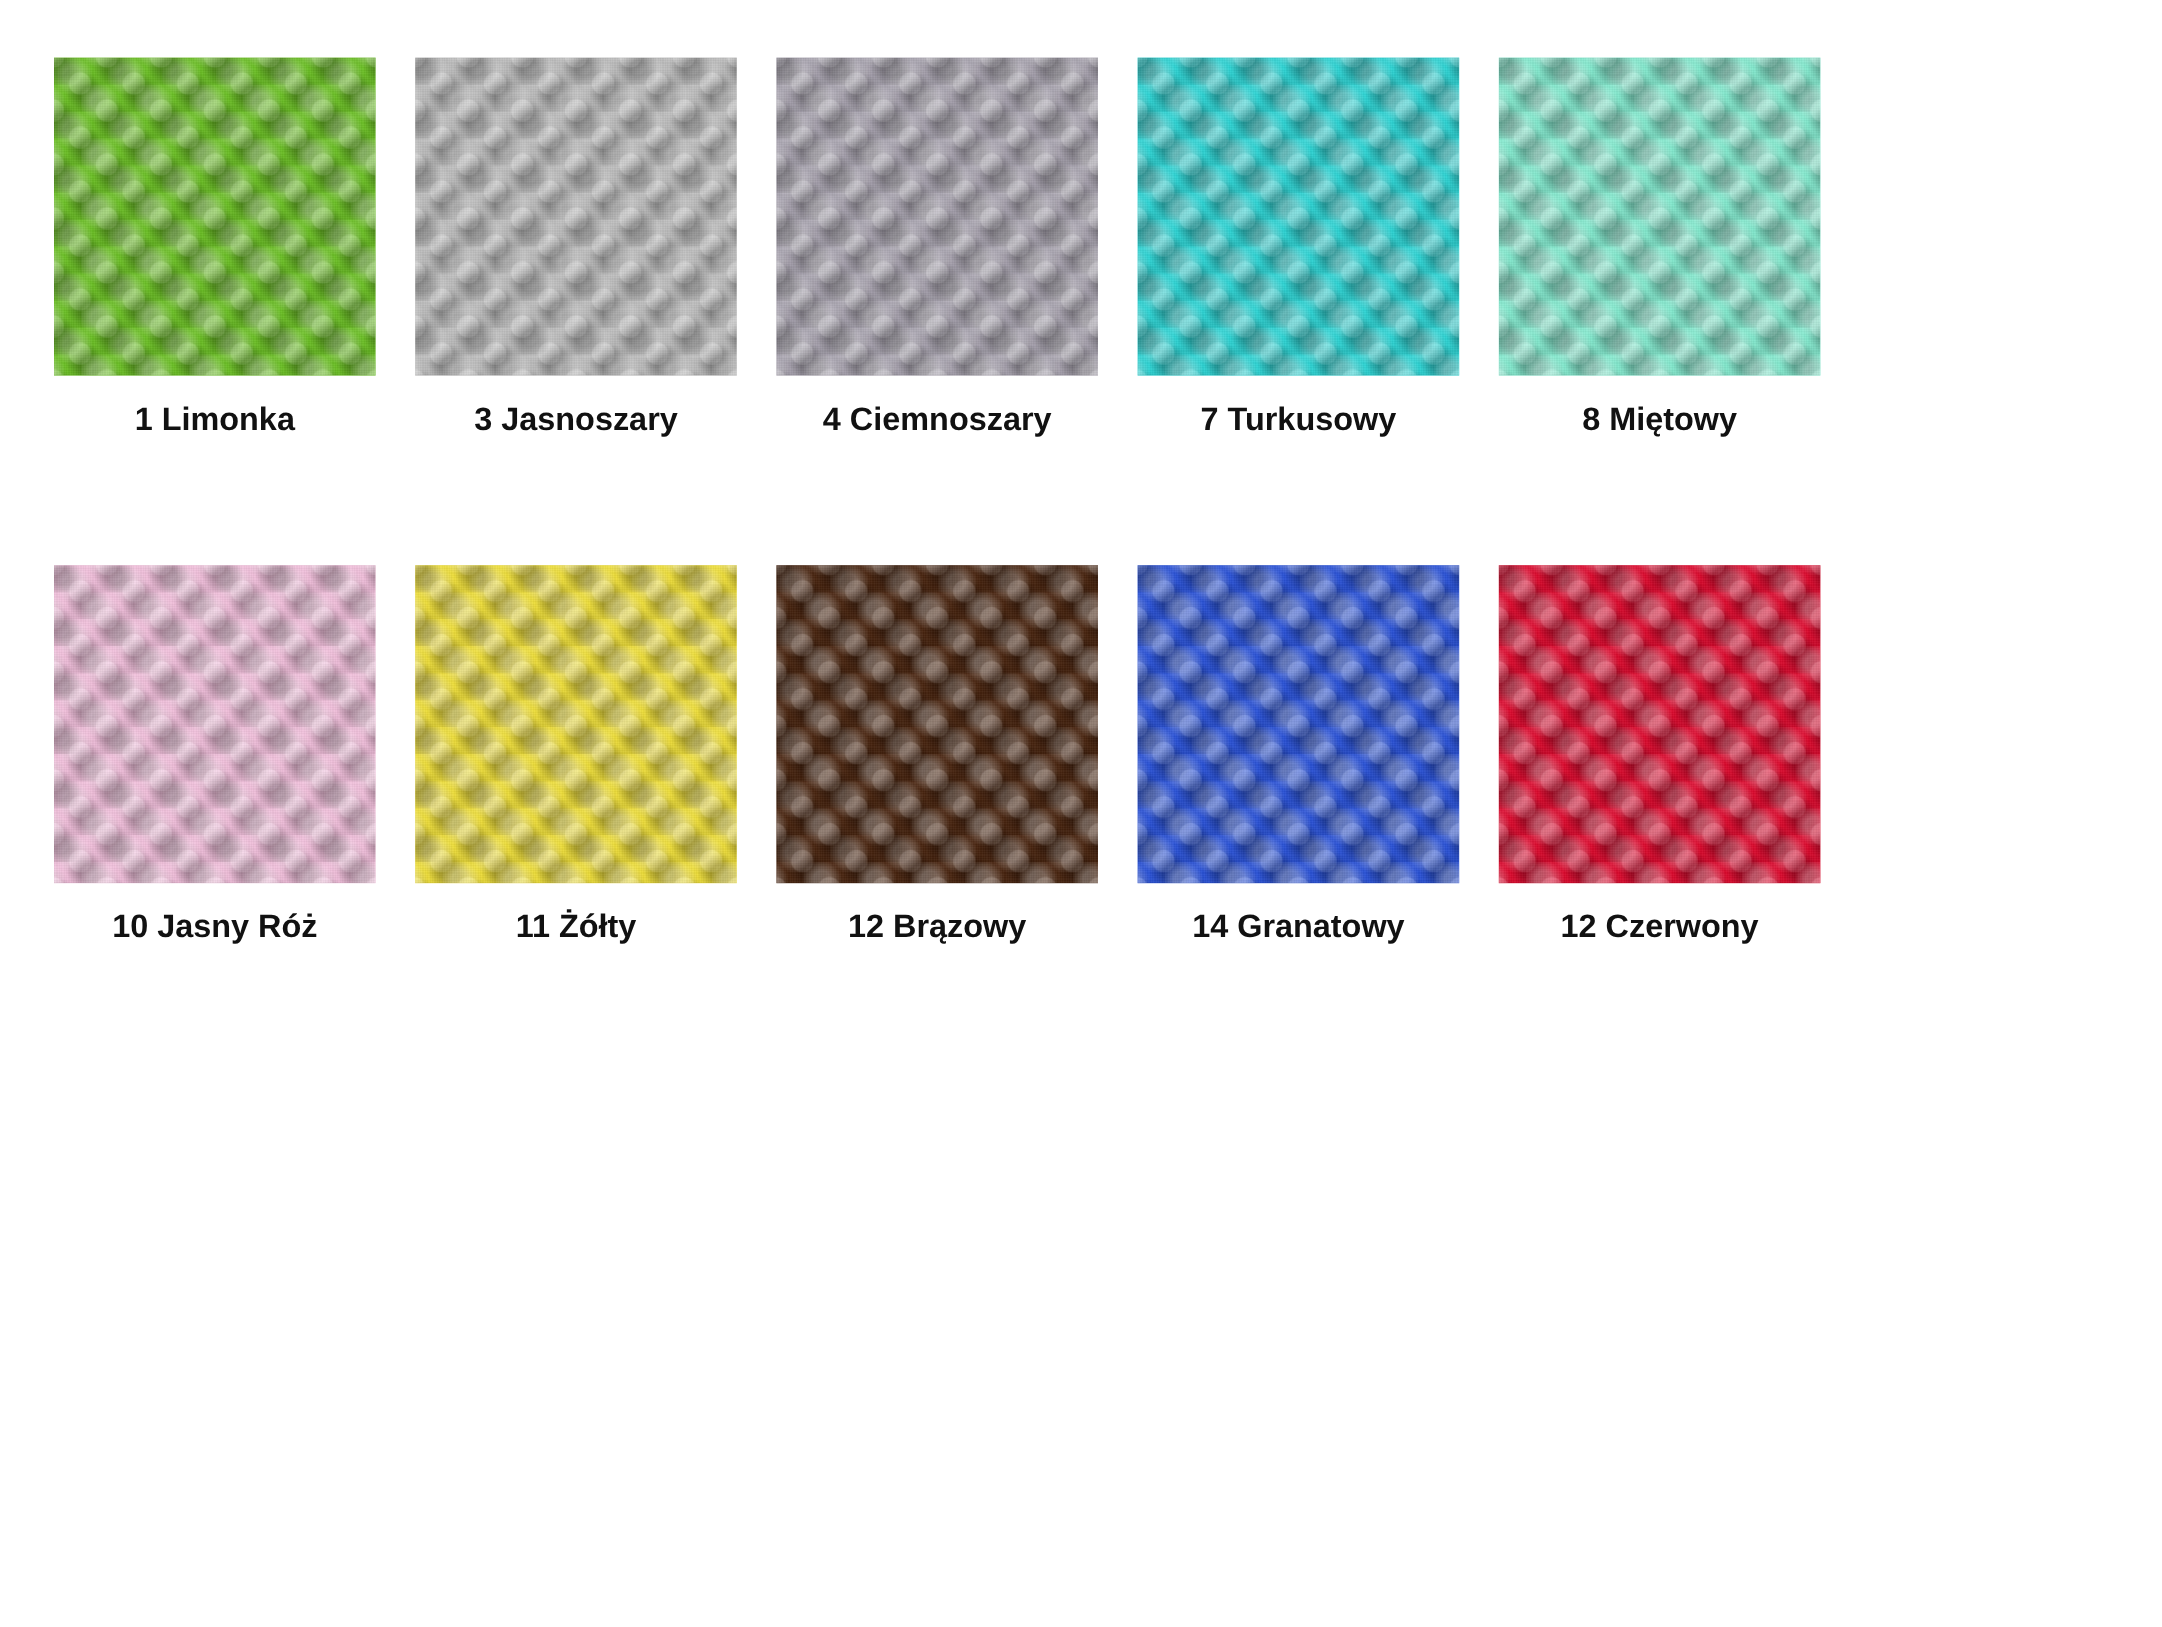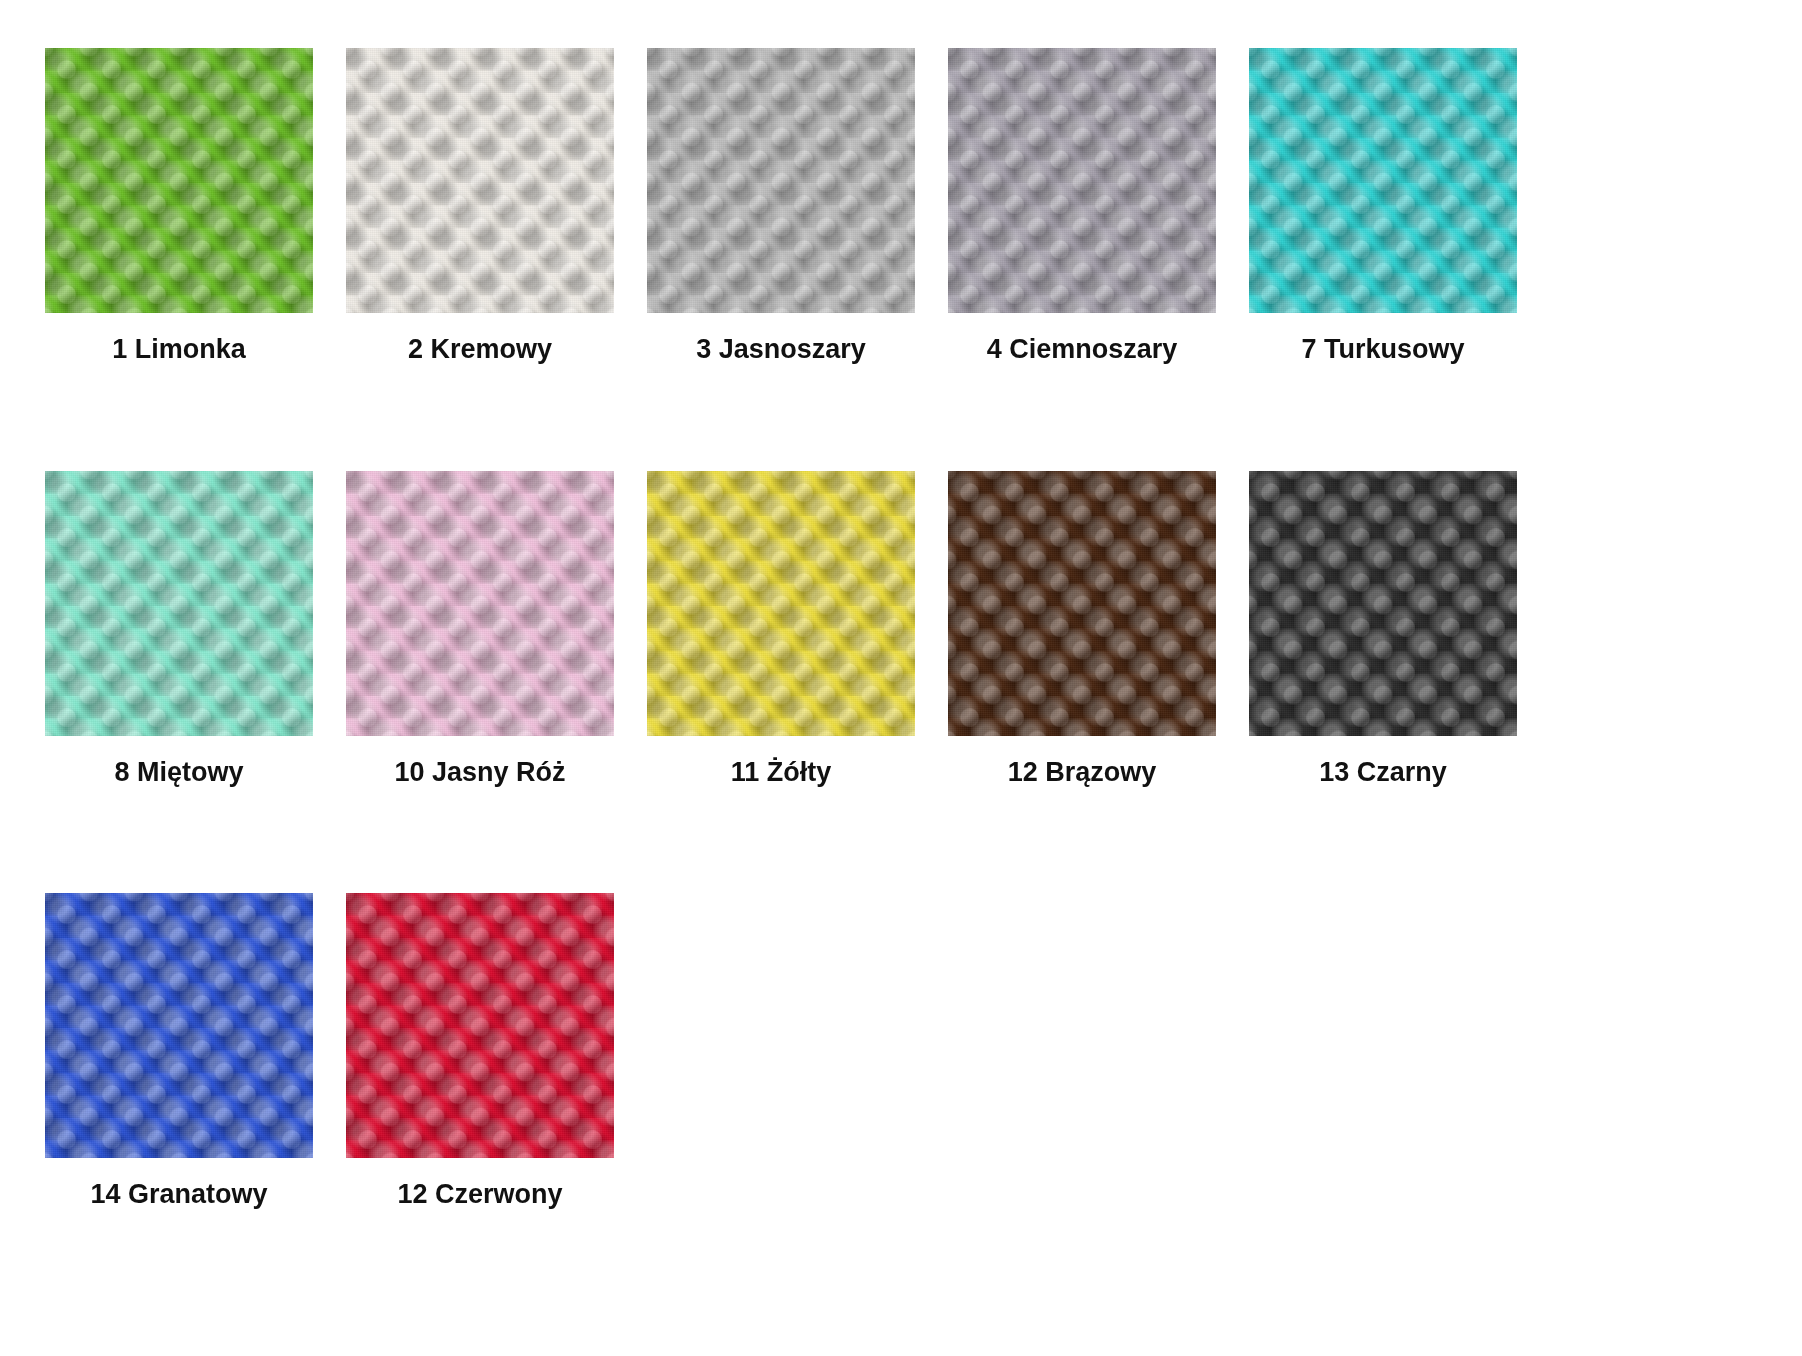--- a/index.html
+++ b/index.html
@@ -91,28 +91,20 @@
 <div id="swatch-grid">
     <div class="swatch-cell">
       <div class="swatch-chip" style="background-color: rgb(107, 191, 37);">
         <div class="tex"></div>
         <div class="tex2"></div>
         <div class="grain"></div>
       </div>
       <div class="swatch-label">1 Limonka</div>
     </div>
     <div class="swatch-cell">
-      <div class="swatch-chip" style="background-color: rgb(239, 235, 228);">
-        <div class="tex"></div>
-        <div class="tex2"></div>
-        <div class="grain"></div>
-      </div>
-      <div class="swatch-label">2 Kremowy</div>
-    </div>
-    <div class="swatch-cell">
       <div class="swatch-chip" style="background-color: rgb(185, 185, 185);">
         <div class="tex"></div>
         <div class="tex2"></div>
         <div class="grain"></div>
       </div>
       <div class="swatch-label">3 Jasnoszary</div>
     </div>
     <div class="swatch-cell">
       <div class="swatch-chip" style="background-color: rgb(167, 162, 174);">
         <div class="tex"></div>
@@ -155,28 +147,20 @@
     </div>
     <div class="swatch-cell">
       <div class="swatch-chip" style="background-color: rgb(72, 36, 15);">
         <div class="tex"></div>
         <div class="tex2"></div>
         <div class="grain"></div>
       </div>
       <div class="swatch-label">12 Brązowy</div>
     </div>
     <div class="swatch-cell">
-      <div class="swatch-chip" style="background-color: rgb(43, 43, 43);">
-        <div class="tex"></div>
-        <div class="tex2"></div>
-        <div class="grain"></div>
-      </div>
-      <div class="swatch-label">13 Czarny</div>
-    </div>
-    <div class="swatch-cell">
       <div class="swatch-chip" style="background-color: rgb(42, 82, 214);">
         <div class="tex"></div>
         <div class="tex2"></div>
         <div class="grain"></div>
       </div>
       <div class="swatch-label">14 Granatowy</div>
     </div>
     <div class="swatch-cell">
       <div class="swatch-chip" style="background-color: rgb(220, 10, 46);">
         <div class="tex"></div>

